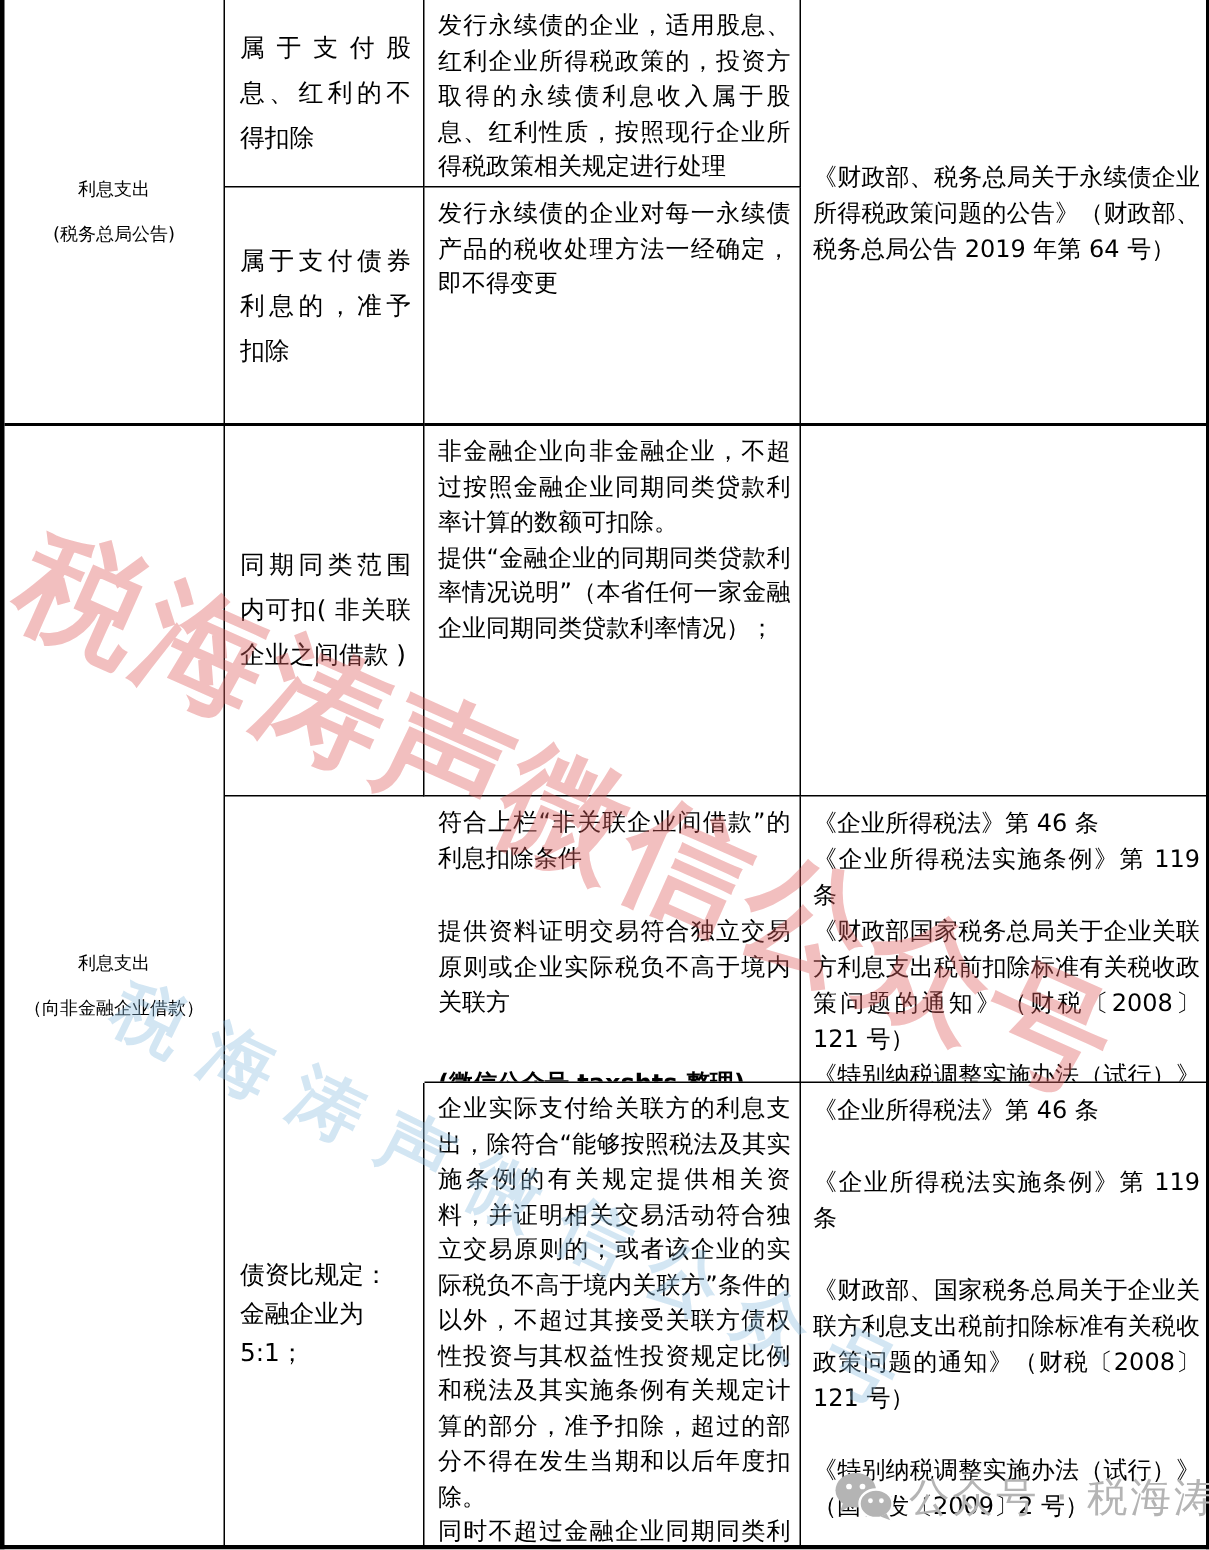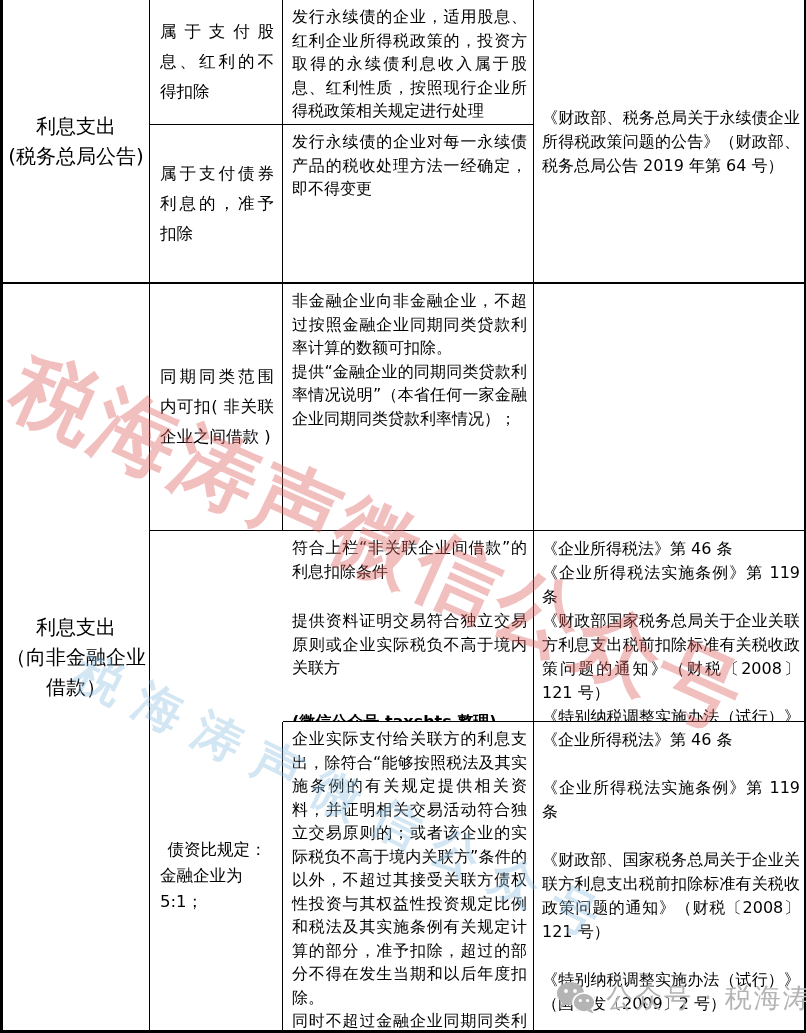--- a/index.html
+++ b/index.html
@@ -13,23 +13,23 @@
        grid-template-columns:147px 133px 251px 270px;
        grid-template-rows:125px 159px 247px 191px 1fr;
        border-left:3px solid #000;border-right:2px solid #000;border-bottom:3px solid #000;}
   .cell{box-sizing:border-box;border-right:1px solid #000;border-bottom:1px solid #000;
         overflow:hidden;background:transparent;}
   .lastcol{border-right:none;}
   .thick{border-bottom:2px solid #000;}
   .lastrow{border-bottom:none;}
 
   .cat{display:flex;flex-direction:column;justify-content:center;align-items:center;
-       text-align:center;font-size:20px;line-height:30px;}
+       text-align:center;font-size:12px;line-height:30px;}
   .cond{display:flex;flex-direction:column;justify-content:center;
-        padding:0 8px 0 10px;font-size:16.5px;line-height:30px;text-align:justify;align-items:center;}
+        padding:0 8px 0 10px;font-size:16.5px;line-height:30px;text-align:justify;}
   .cond.tight{line-height:26px;text-align:left;}
   .desc{padding:5px 6px 4px 9px;font-size:16px;line-height:23.5px;text-align:justify;}
   .desc p{margin:0;}
   .ref{padding:6px 4px 4px 8px;font-size:16px;line-height:24px;text-align:justify;}
   .ref p{margin:0;}
   .vcenter{display:flex;flex-direction:column;justify-content:center;}
   .mb14{margin-bottom:14px !important;}
   .mb24{margin-bottom:24px !important;}
   .mb26{margin-bottom:26px !important;}
   .mb30{margin-bottom:30px !important;}

